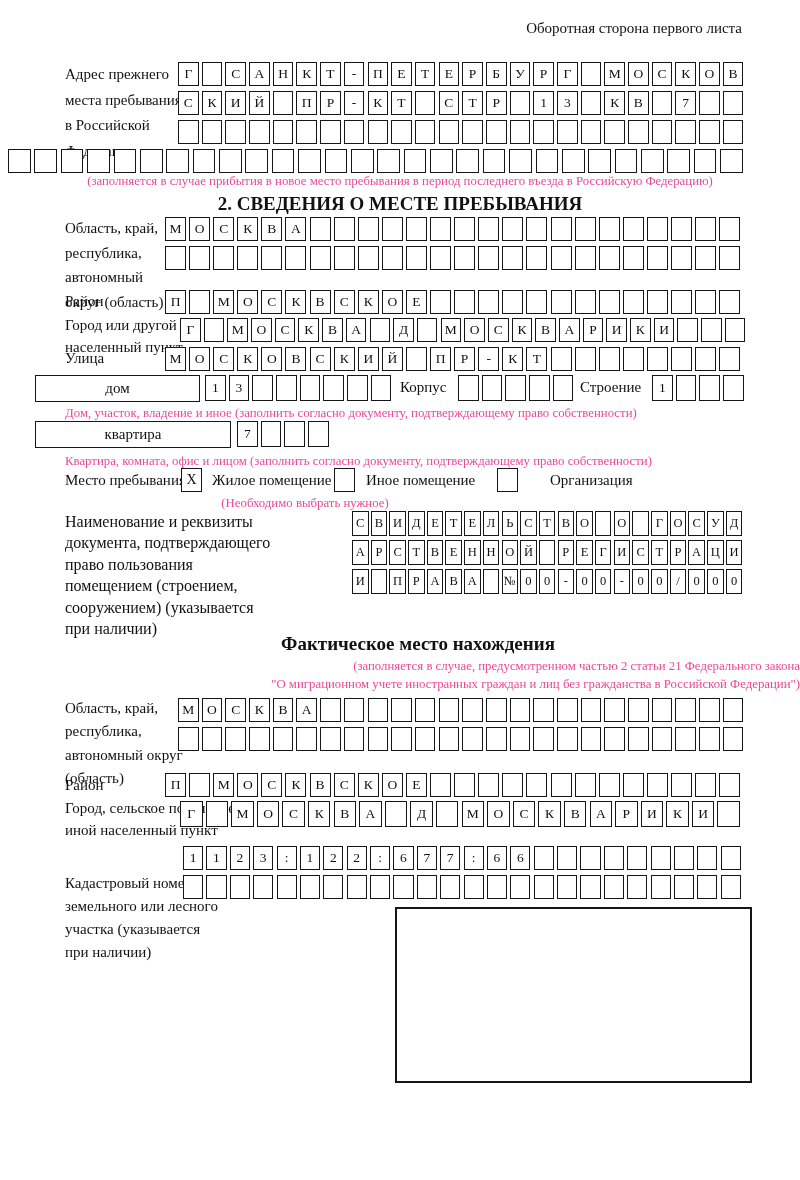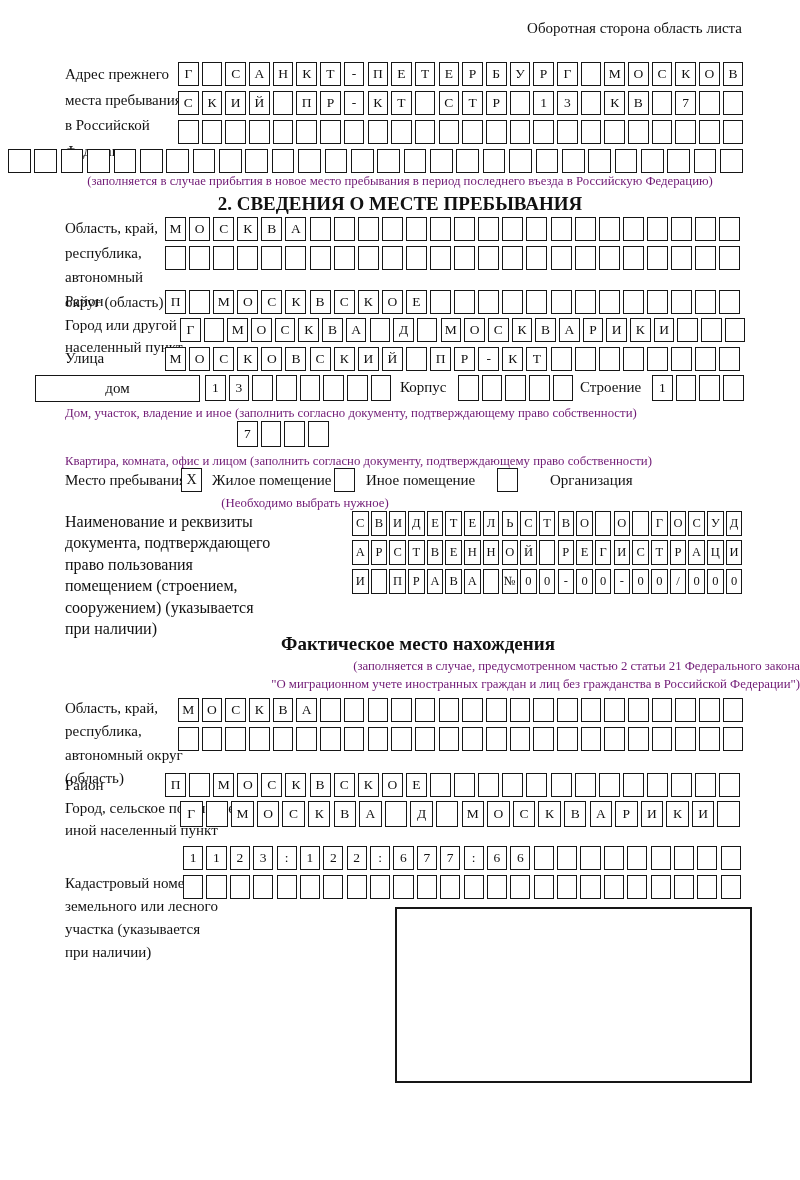--- a/index.html
+++ b/index.html
@@ -3,21 +3,21 @@
 <meta charset="utf-8">
 <style>
   html,body{margin:0;padding:0;background:#fff;}
   #page{
     position:relative;width:800px;height:1180px;background:#ffffff;
     font-family:"Liberation Serif","DejaVu Serif",serif;color:#111;overflow:hidden;
   }
   .abs{position:absolute;}
   .lbl{font-size:15px;line-height:25.5px;white-space:pre-line;}
   .lbl-tight{font-size:16px;line-height:21.4px;white-space:pre-line;}
-  .note{font-size:12.8px;color:#701a75;}
+  .note{font-size:12.8px;color:#ec4899;}
   .title{font-weight:bold;font-size:19px;}
   .center{left:0;width:800px;text-align:center;}
   .rw{display:flex;}
   .cell{
     box-sizing:border-box;border:1.6px solid #161616;background:#fff;height:24px;
     display:flex;align-items:center;justify-content:center;
     font-size:13.5px;font-family:"Liberation Serif","DejaVu Serif",serif;
   }
   .rw-a{gap:3.1px}    .rw-a .cell{width:20.6px}
   .rw-b{gap:3.1px}    .rw-b .cell{width:21px}
@@ -36,21 +36,21 @@
   }
   .inline-lbl{font-size:15px;}
   .stampbox{box-sizing:border-box;border:2px solid #161616;background:#fff;}
   .pre-center{white-space:pre-line;text-align:right;}
 </style>
 </head>
 <body>
 
 <div id="page">
 
-  <div class="abs" style="top:20px;left:0;width:742px;text-align:right;font-size:15px;">Оборотная сторона область листа</div>
+  <div class="abs" style="top:20px;left:0;width:742px;text-align:right;font-size:15px;">Оборотная сторона первого листа</div>
 
   <div class="abs lbl" style="top:62px;left:65px;">Адрес прежнего
 места пребывания
 в Российской
 Федерации</div>
   <div class="abs rw rw-a" style="top:62px;left:178px;">
       <div class="cell">Г</div>
       <div class="cell"></div>
       <div class="cell">С</div>
       <div class="cell">А</div>
@@ -326,20 +326,23 @@
     </div>
   <div class="abs inline-lbl" style="top:379px;left:580px;">Строение</div>
   <div class="abs rw rw-house" style="top:375px;left:652px;">
       <div class="cell">1</div>
       <div class="cell"></div>
       <div class="cell"></div>
       <div class="cell"></div>
     </div>
   <div class="abs note" style="top:406px;left:65px;">Дом, участок, владение и иное (заполнить согласно документу, подтверждающему право собственности)</div>
 
+  <div class="abs widebox" style="top:421px;left:35px;width:196px;">
+    <span>квартира</span>
+  </div>
   <div class="abs rw rw-house" style="top:421px;left:237px;">
       <div class="cell">7</div>
       <div class="cell"></div>
       <div class="cell"></div>
       <div class="cell"></div>
     </div>
   <div class="abs note" style="top:454px;left:65px;">Квартира, комната, офис и лицом (заполнить согласно документу, подтверждающему право собственности)</div>
 
   <div class="abs inline-lbl" style="top:472px;left:65px;">Место пребывания:</div>
   <div class="abs chk" style="top:468px;left:181px;">

